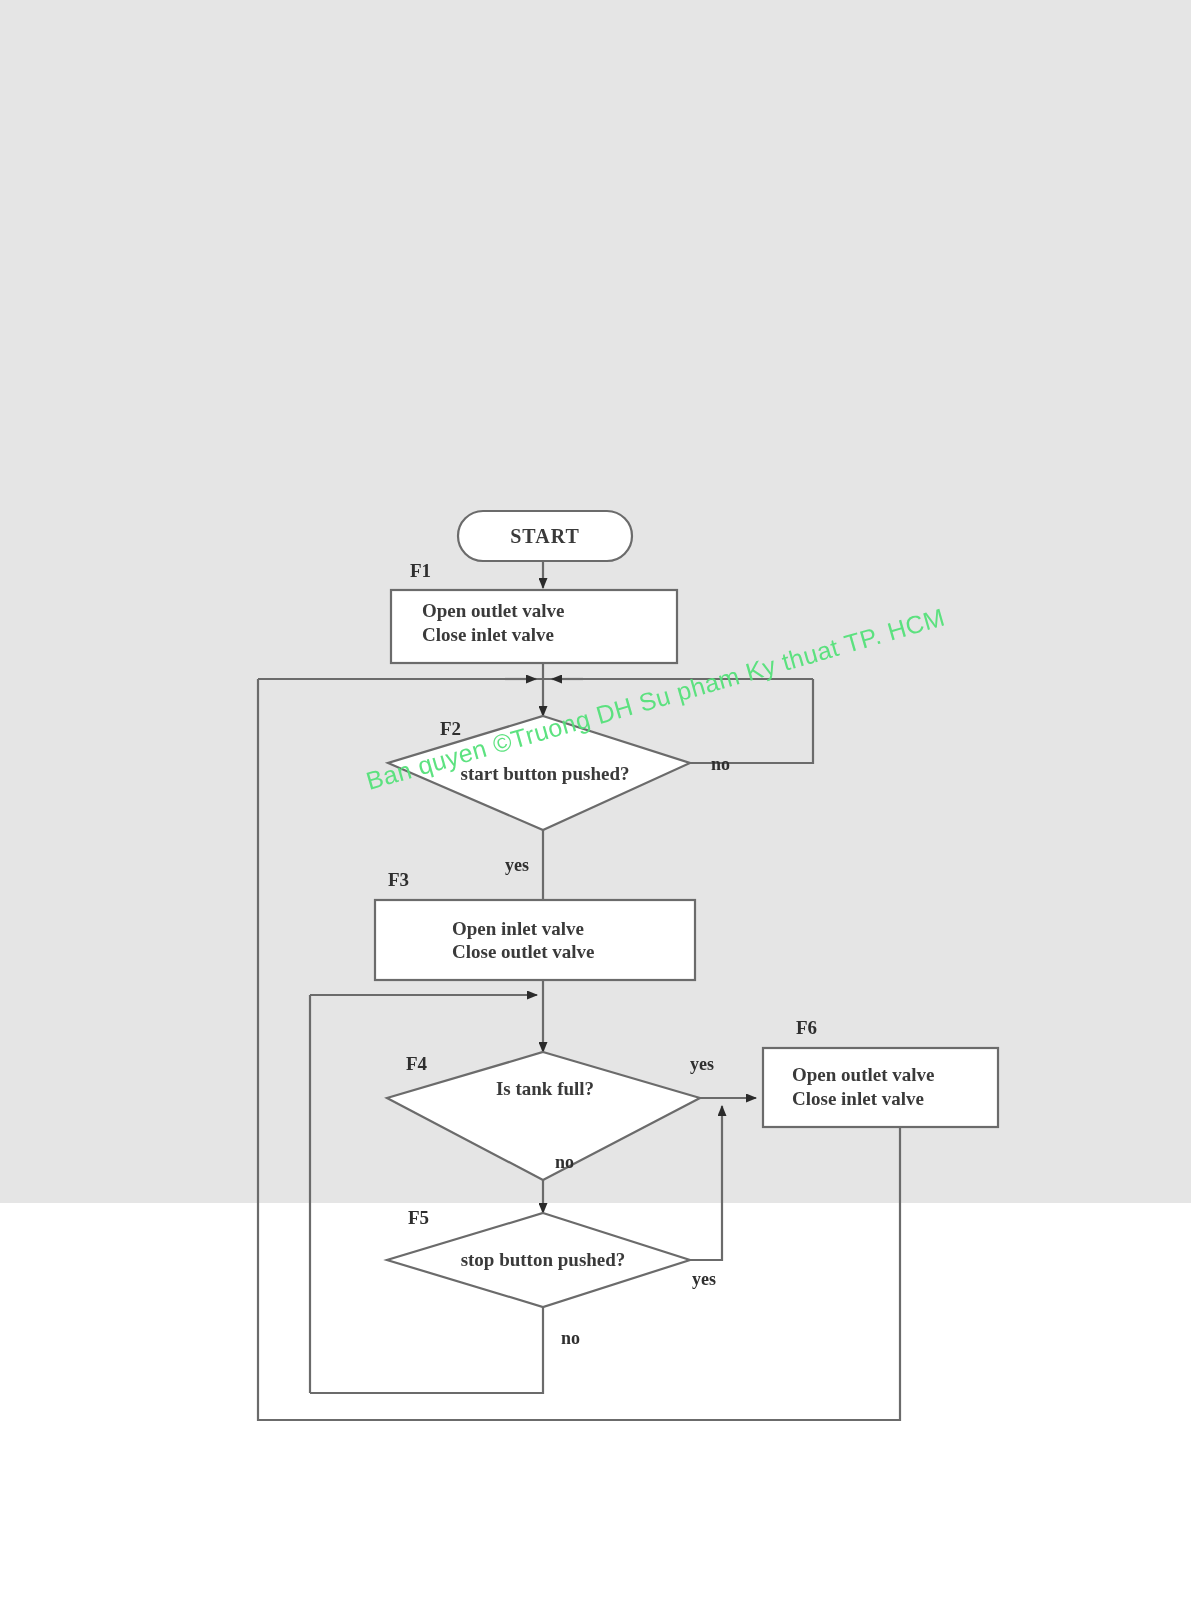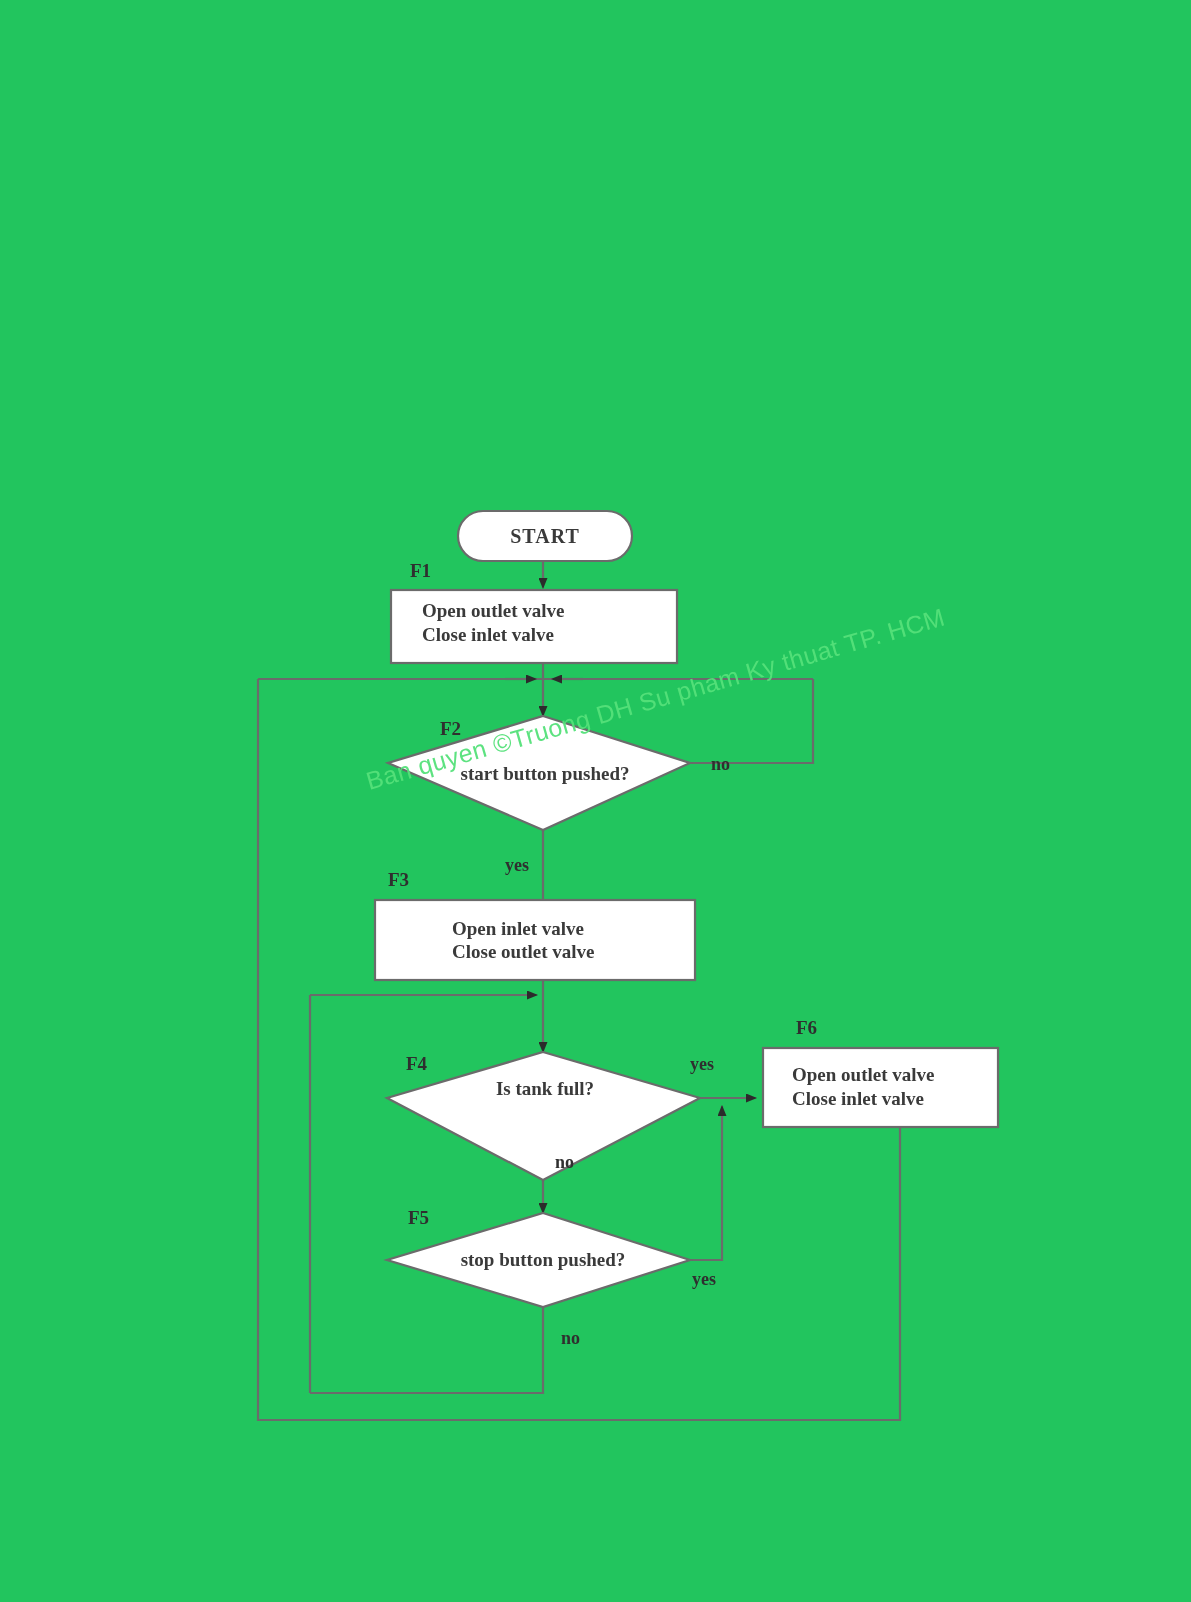--- a/index.html
+++ b/index.html
@@ -11,22 +11,22 @@
     width: 1191px;
     height: 1602px;
     font-family: "Liberation Serif", "DejaVu Serif", serif;
     position: relative;
     overflow: hidden;
   }
   #page {
     position: absolute;
     left: 0; top: 0;
     width: 1191px;
-    height: 1602px;
-    background: #22c55e;
+    height: 1203px;
+    background: #e5e5e5;
   }
   #flow-svg {
     position: absolute;
     left: 0; top: 0;
     width: 1191px;
     height: 1602px;
   }
   .node-text {
     font-family: "Liberation Serif", "DejaVu Serif", serif;
     font-size: 19px;

